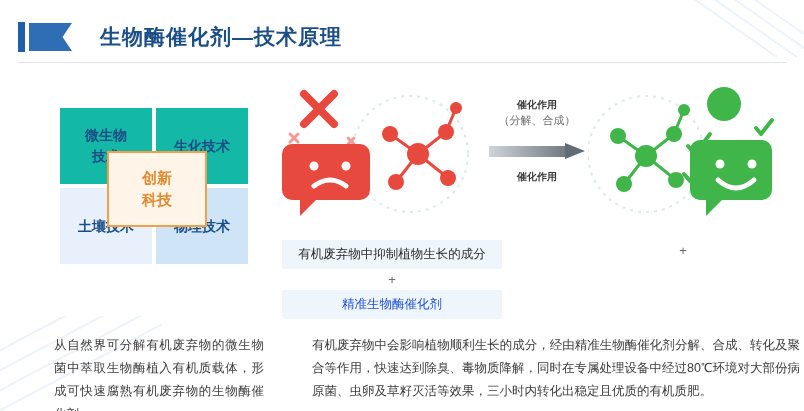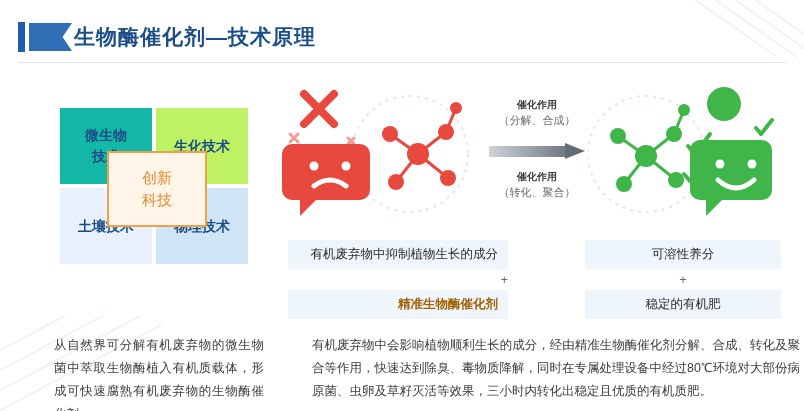--- a/index.html
+++ b/index.html
@@ -15,21 +15,21 @@
     position: relative;
   }
 
   
   .header {
     position: absolute;
     top: 22px;
     left: 18px;
     display: flex;
     align-items: center;
-    gap: 2px;
+    gap: 28px;
   }
   .header-mark {
     width: 54px;
     height: 30px;
     position: relative;
   }
   .header-mark .bar {
     position: absolute;
     left: 0;
     top: 0;
@@ -123,38 +123,38 @@
     display: flex;
     align-items: center;
     justify-content: center;
     text-align: center;
     font-size: 14px;
     font-weight: bold;
     line-height: 1.5;
     color: #1b4e86;
   }
   .quad.tl { left: 0;    top: 0;   background: #14b8a6; }
-  .quad.tr { left: 96px; top: 0;   background: #bef264; }
+  .quad.tr { left: 96px; top: 0;   background: #14b8a6; }
   .quad.bl { left: 0;    top: 80px; background: #e8f1fb; }
   .quad.br { left: 96px; top: 80px; background: #cfe4f6; }
 
   .quad-center {
     position: absolute;
     left: 47px;
     top: 43px;
     width: 96px;
     height: 72px;
     background: #fff4e8;
     border: 2px solid #f0a04b;
     display: flex;
     align-items: center;
     justify-content: center;
     text-align: center;
     font-size: 15px;
-    font-weight: normal;
+    font-weight: bold;
     color: #e08a2e;
     line-height: 1.45;
   }
 
   
   .mid-illus {
     position: absolute;
     left: 278px;
     top: 82px;
     width: 210px;
@@ -227,30 +227,30 @@
     text-align: center;
   }
   .cap-line {
     background: #eef5fb;
     color: #2b2b2b;
     font-size: 12.5px;
     padding: 6px 10px;
     white-space: nowrap;
   }
   .cap-line.accent {
-    color: #a16207;
-    font-weight: bold;
+    color: #1d4ed8;
+    font-weight: normal;
   }
   .cap-plus {
     font-size: 13px;
     color: #6b6b6b;
     margin: 3px 0;
   }
 
-  #mid-caption { left: 288px; top: 240px; width: 220px; text-align: right; }
+  #mid-caption { left: 282px; top: 240px; width: 220px; }
   #right-caption { left: 585px; top: 240px; width: 196px; }
 
   
   .para {
     position: absolute;
     font-size: 12.5px;
     color: #3c3c3c;
     line-height: 1.85;
     text-align: justify;
   }
@@ -344,21 +344,20 @@
 <div class="catalysis">
   <div class="cat-title">催化作用</div>
   <div class="cat-sub">（分解、合成）</div>
 </div>
 <div class="arrow-bar">
   <div class="shaft"></div>
   <div class="head"></div>
 </div>
 <div class="catalysis2">
   <div class="cat-title">催化作用</div>
-  <div class="cat-sub">（转化、聚合）</div>
 </div>
 
 <div class="right-illus">
   <svg width="190" height="150" viewBox="0 0 190 150" xmlns="http://www.w3.org/2000/svg">
     <circle cx="58" cy="72" r="58" fill="none" stroke="#dfe7ef" stroke-width="2" stroke-dasharray="3 5"></circle>
 
     <g stroke="#3fb54a" stroke-width="3">
       <line x1="58" y1="74" x2="30" y2="54"></line>
       <line x1="58" y1="74" x2="86" y2="52"></line>
       <line x1="58" y1="74" x2="36" y2="102"></line>
@@ -391,19 +390,17 @@
   </svg>
 </div>
 
 <div class="cap-block" id="mid-caption">
   <div class="cap-line">有机废弃物中抑制植物生长的成分</div>
   <div class="cap-plus">+</div>
   <div class="cap-line accent">精准生物酶催化剂</div>
 </div>
 
 <div class="cap-block" id="right-caption">
-  <div class="cap-line">可溶性养分</div>
   <div class="cap-plus">+</div>
-  <div class="cap-line">稳定的有机肥</div>
 </div>
 
 <div class="para" id="para-left">从自然界可分解有机废弃物的微生物菌中萃取生物酶植入有机质载体，形成可快速腐熟有机废弃物的生物酶催化剂。</div>
 <div class="para" id="para-right">有机废弃物中会影响植物顺利生长的成分，经由精准生物酶催化剂分解、合成、转化及聚合等作用，快速达到除臭、毒物质降解，同时在专属处理设备中经过80℃环境对大部份病原菌、虫卵及草籽灭活等效果，三小时内转化出稳定且优质的有机质肥。</div>
 
 </body></html>

